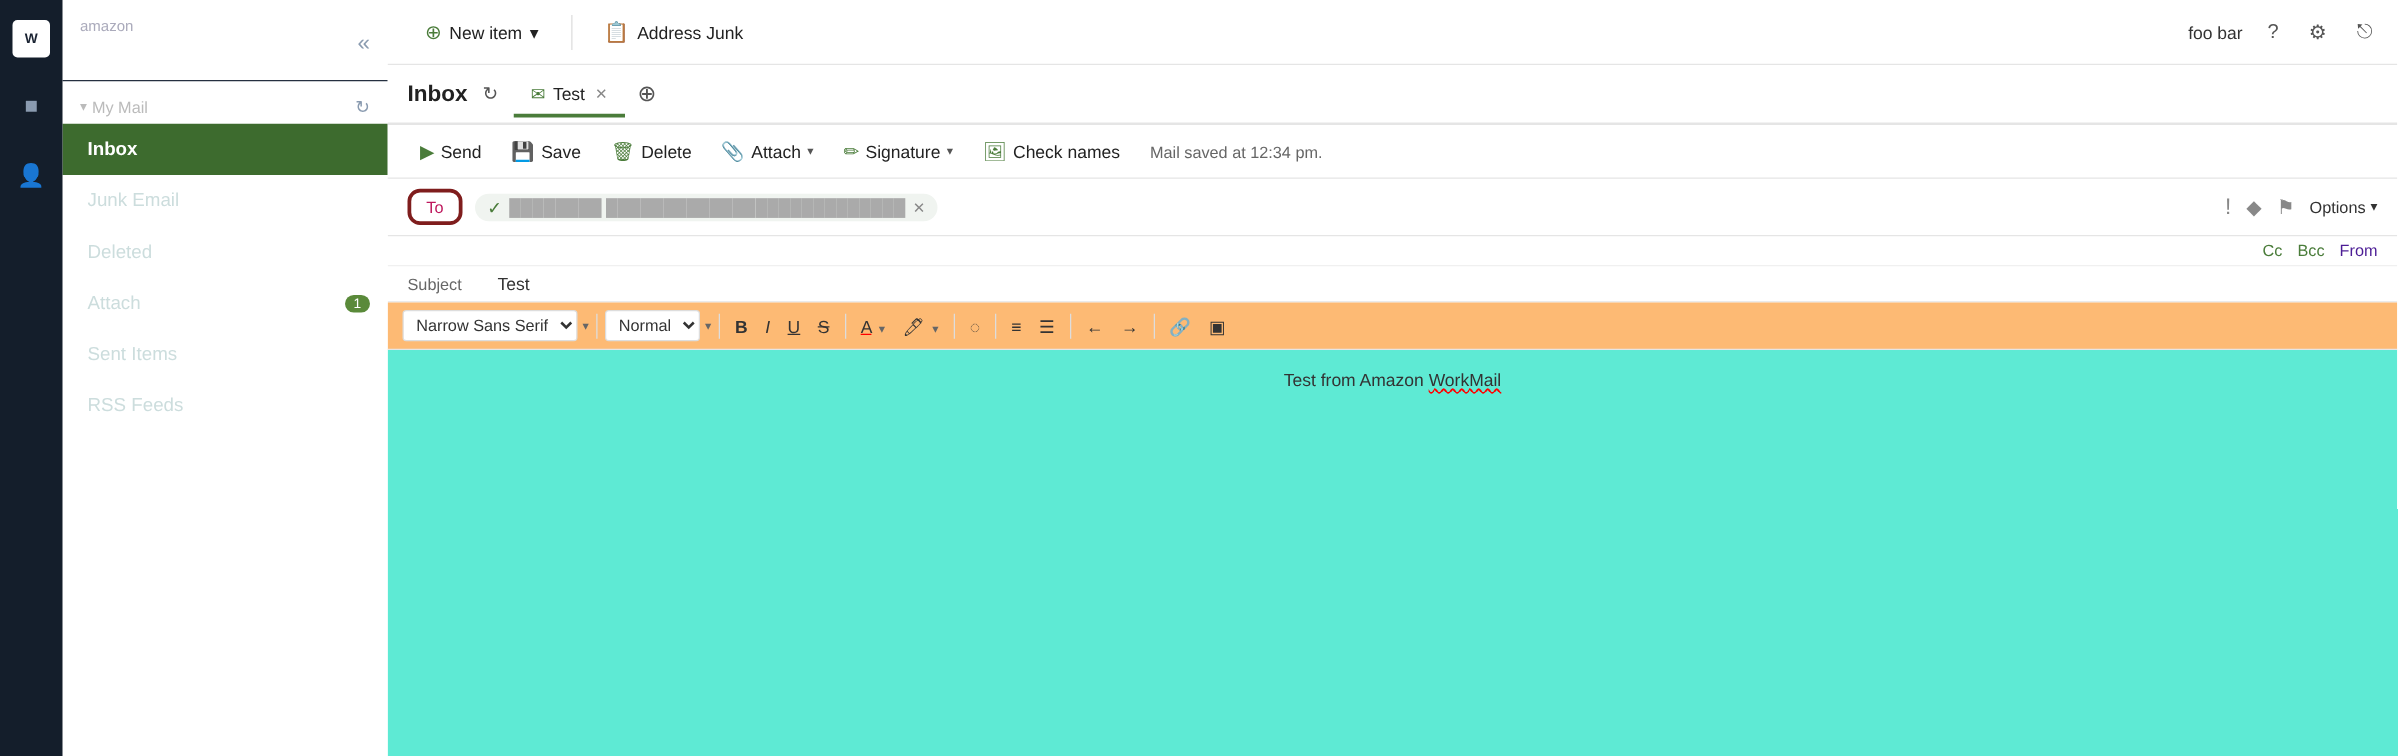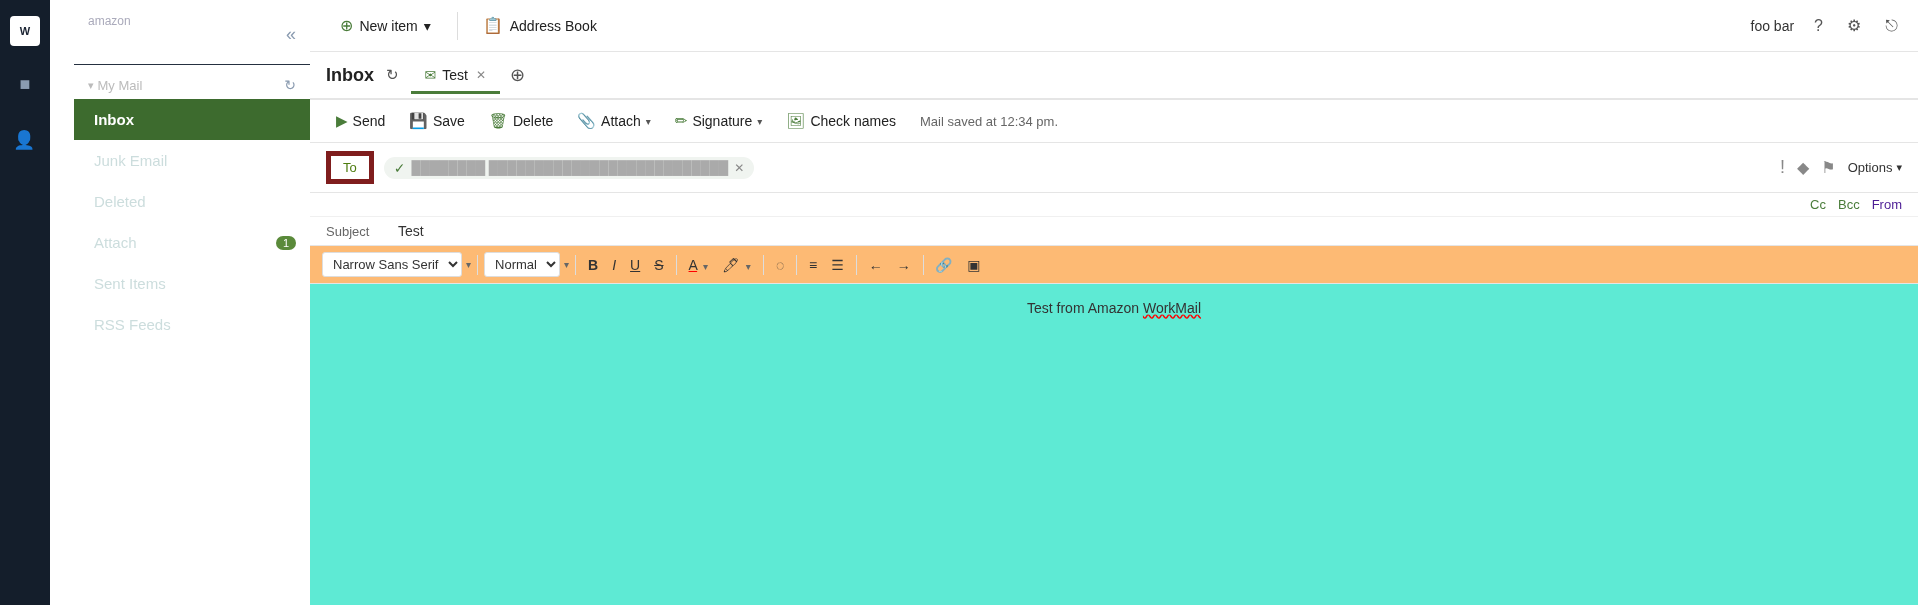--- a/index.html
+++ b/index.html
@@ -25,21 +25,21 @@
       font-size: 18px;
       cursor: pointer;
       width: 36px;
       height: 36px;
       display: flex;
       align-items: center;
       justify-content: center;
       border-radius: 4px;
     }
     .sidebar-content {
-      margin-left: 74px;
+      margin-left: 50px;
       flex: 1;
       display: flex;
       flex-direction: column;
     }
     .sidebar-header {
       padding: 14px 14px 10px 14px;
       display: flex;
       align-items: center;
       justify-content: space-between;
       border-bottom: 1px solid #253040;
@@ -218,24 +218,24 @@
       overflow: hidden;
     }
     .recipient-row {
       display: flex;
       align-items: center;
       padding: 8px 16px;
       border-bottom: 1px solid #e5e5e5;
       gap: 10px;
     }
     .to-btn {
-      border: 5px solid #7f1d1d;
-      color: #4d7c0f;
+      border: 3px solid #7f1d1d;
+      color: #be185d;
       padding: 4px 12px;
-      border-radius: 0;
+      border-radius: 10px;
       cursor: pointer;
       font-size: 13px;
       background: none;
     }
     .recipient-field {
       flex: 1;
       display: flex;
       align-items: center;
       gap: 8px;
     }
@@ -398,21 +398,21 @@
   <div class="top-bar">
     <div class="top-bar-left">
       <button class="top-bar-btn">
         <span class="icon">⊕</span>
         <span>New item</span>
         <span class="chevron">▾</span>
       </button>
       <div class="top-bar-divider"></div>
       <button class="top-bar-btn">
         <span class="icon">📋</span>
-        <span>Address Book</span>
+        <span>Address Junk</span>
       </button>
     </div>
     <div class="top-bar-right">
       <span class="user-name">foo bar</span>
       <button class="top-bar-icon-btn">?</button>
       <button class="top-bar-icon-btn">⚙</button>
       <button class="top-bar-icon-btn">⎋</button>
     </div>
   </div>
 

